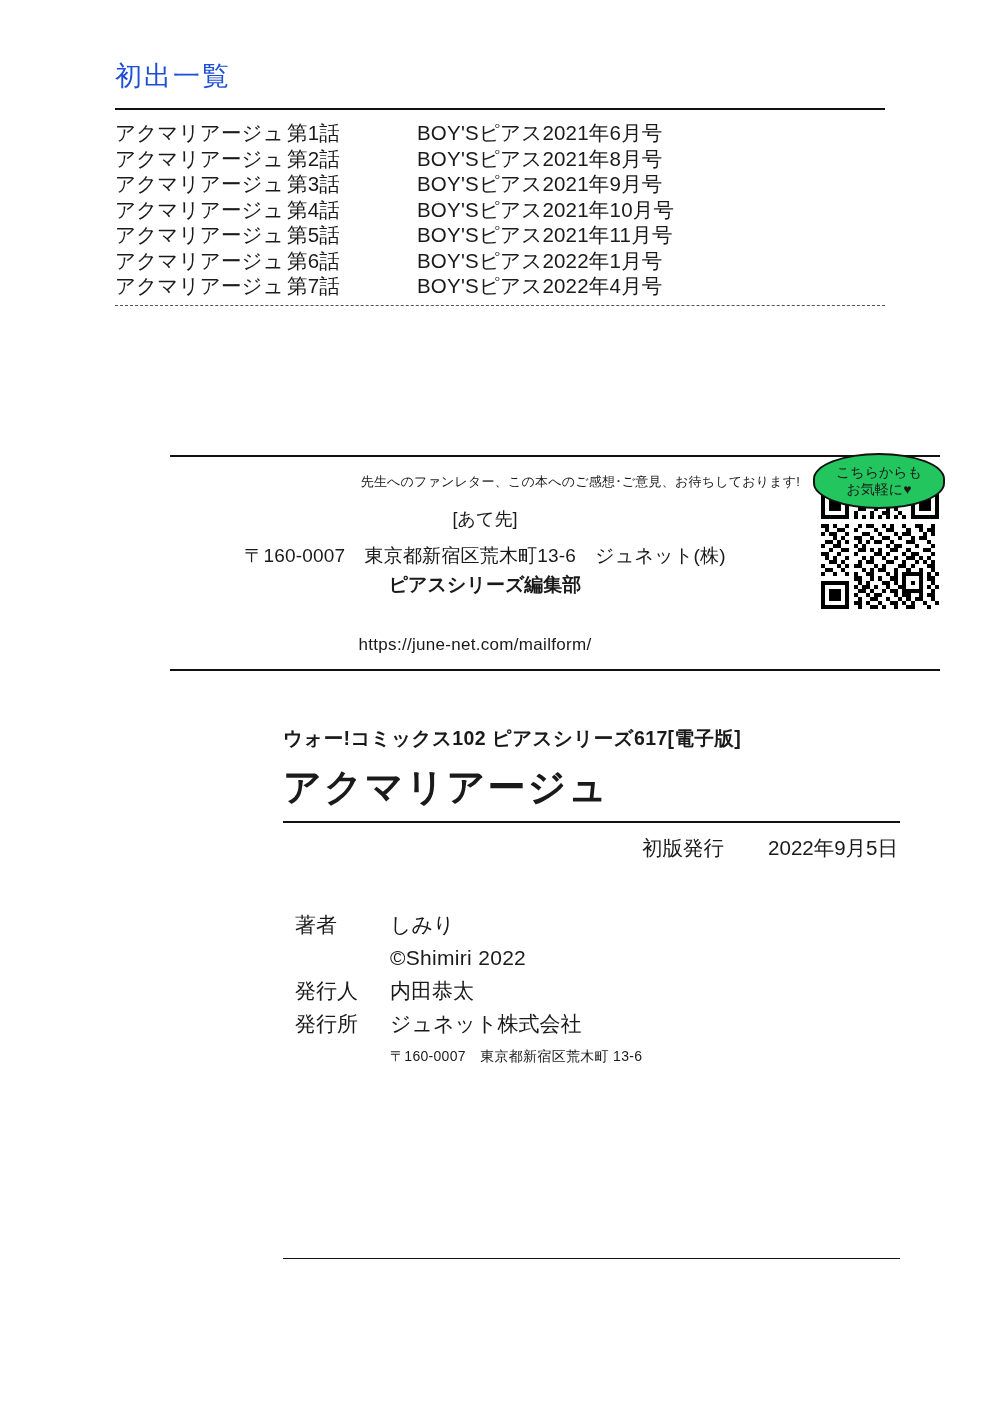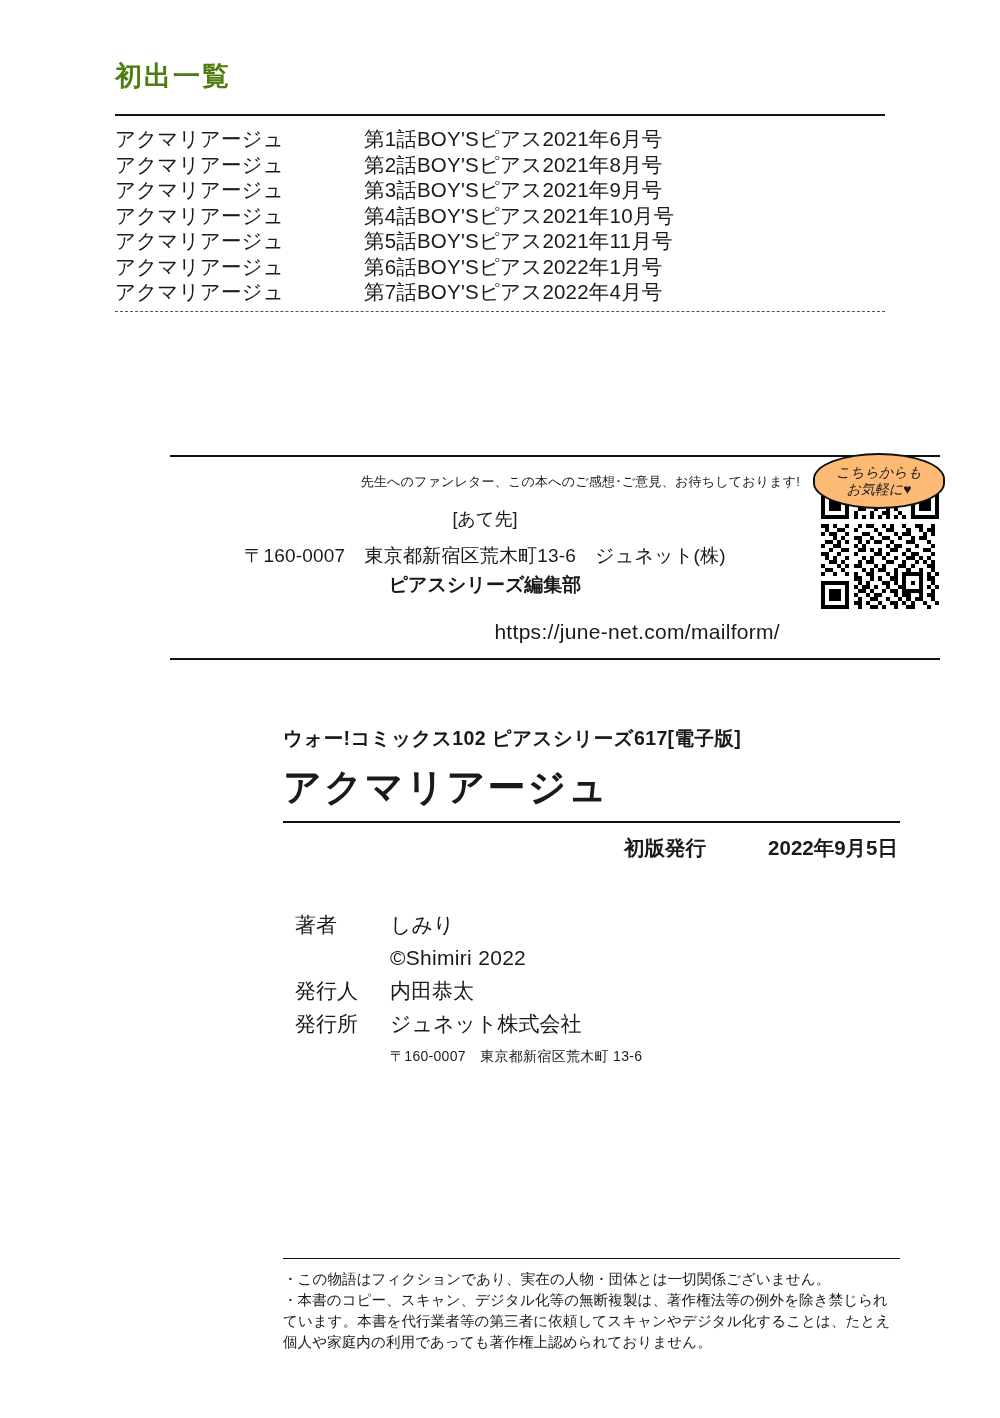--- a/index.html
+++ b/index.html
@@ -24,24 +24,24 @@
 
   
   .sec-credits {
     position: absolute;
     left: 115px;
     top: 58px;
     width: 770px;
   }
   .sec-title {
     font-size: 27px;
-    font-weight: 700;
+    font-weight: 400;
     letter-spacing: 2px;
-    padding-bottom: 20px;
-    color: #4d7c0f;
+    padding-bottom: 14px;
+    color: #1d4ed8;
   }
   .rule-thick {
     border-bottom: 2px solid #111;
     width: 100%;
   }
   .rule-dashed {
     border-bottom: 1.5px dashed #555;
     width: 100%;
     margin-top: 6px;
   }
@@ -54,21 +54,20 @@
     font-size: 20.5px;
     line-height: 25.5px;
     letter-spacing: 0.2px;
     white-space: nowrap;
   }
   .credit-title {
     width: 172px;
   }
   .credit-ep {
     width: 130px;
-    text-align: right;
   }
   .credit-src {
     flex: 1;
   }
   .credit-extra {
     display: flex;
     font-size: 20.5px;
     margin-top: 14px;
     white-space: nowrap;
   }
@@ -115,23 +114,23 @@
     letter-spacing: 0.2px;
   }
   .addr2 {
     text-align: center;
     font-size: 19px;
     margin-top: 3px;
     padding-right: 140px;
     font-weight: bold;
   }
   .url {
-    text-align: right;
-    font-size: 21px;
-    margin-top: 22px;
+    text-align: center;
+    font-size: 17px;
+    margin-top: 37px;
     padding-right: 160px;
     letter-spacing: 0.3px;
   }
   .qr-wrap {
     position: absolute;
     right: -5px;
     top: 34px;
     width: 130px;
   }
   .qr {
@@ -147,22 +146,21 @@
     width: 128px;
     height: 52px;
     border: 2px solid #111;
     border-radius: 50% / 46%;
     font-size: 14px;
     line-height: 17px;
     text-align: center;
     display: flex;
     flex-direction: column;
     justify-content: center;
-    background: #fdba74;
-    font-style: italic;
+    background: #22c55e;
   }
 
   
   .sec-colophon {
     position: absolute;
     left: 283px;
     top: 725px;
     width: 620px;
   }
   .series-line {
@@ -178,25 +176,24 @@
     margin-top: 10px;
   }
   .colophon-rule {
     border-top: 2px solid #111;
     width: 617px;
     margin-top: 8px;
   }
   .edition-row {
     display: flex;
     justify-content: flex-end;
-    gap: 62px;
+    gap: 44px;
     font-size: 20.5px;
     margin-top: 11px;
     padding-right: 5px;
-    font-weight: bold;
   }
 
   .pub-block {
     position: absolute;
     left: 295px;
     top: 908px;
     font-size: 21px;
     line-height: 33px;
   }
   .pub-row {
@@ -558,19 +555,15 @@
     </div>
     <div class="pub-row">
       <span class="pub-label">発行所</span>
       <span class="pub-val">ジュネット株式会社</span>
     </div>
     <div class="addr-indent">〒160-0007　東京都新宿区荒木町 13-6</div>
   </div>
 
   <section class="sec-notice">
     <div class="notice-rule"></div>
-    <div class="notice-list">
-      <div class="notice-item">・この物語はフィクションであり、実在の人物・団体とは一切関係ございません。</div>
-      <div class="notice-item">・本書のコピー、スキャン、デジタル化等の無断複製は、著作権法等の例外を除き禁じられています。本書を代行業者等の第三者に依頼してスキャンやデジタル化することは、たとえ個人や家庭内の利用であっても著作権上認められておりません。</div>
-    </div>
   </section>
 
 </div>
 
 </body></html>

